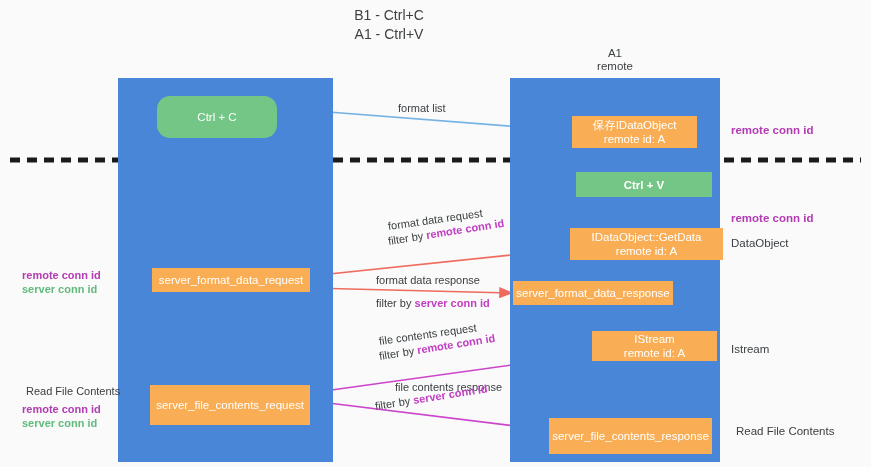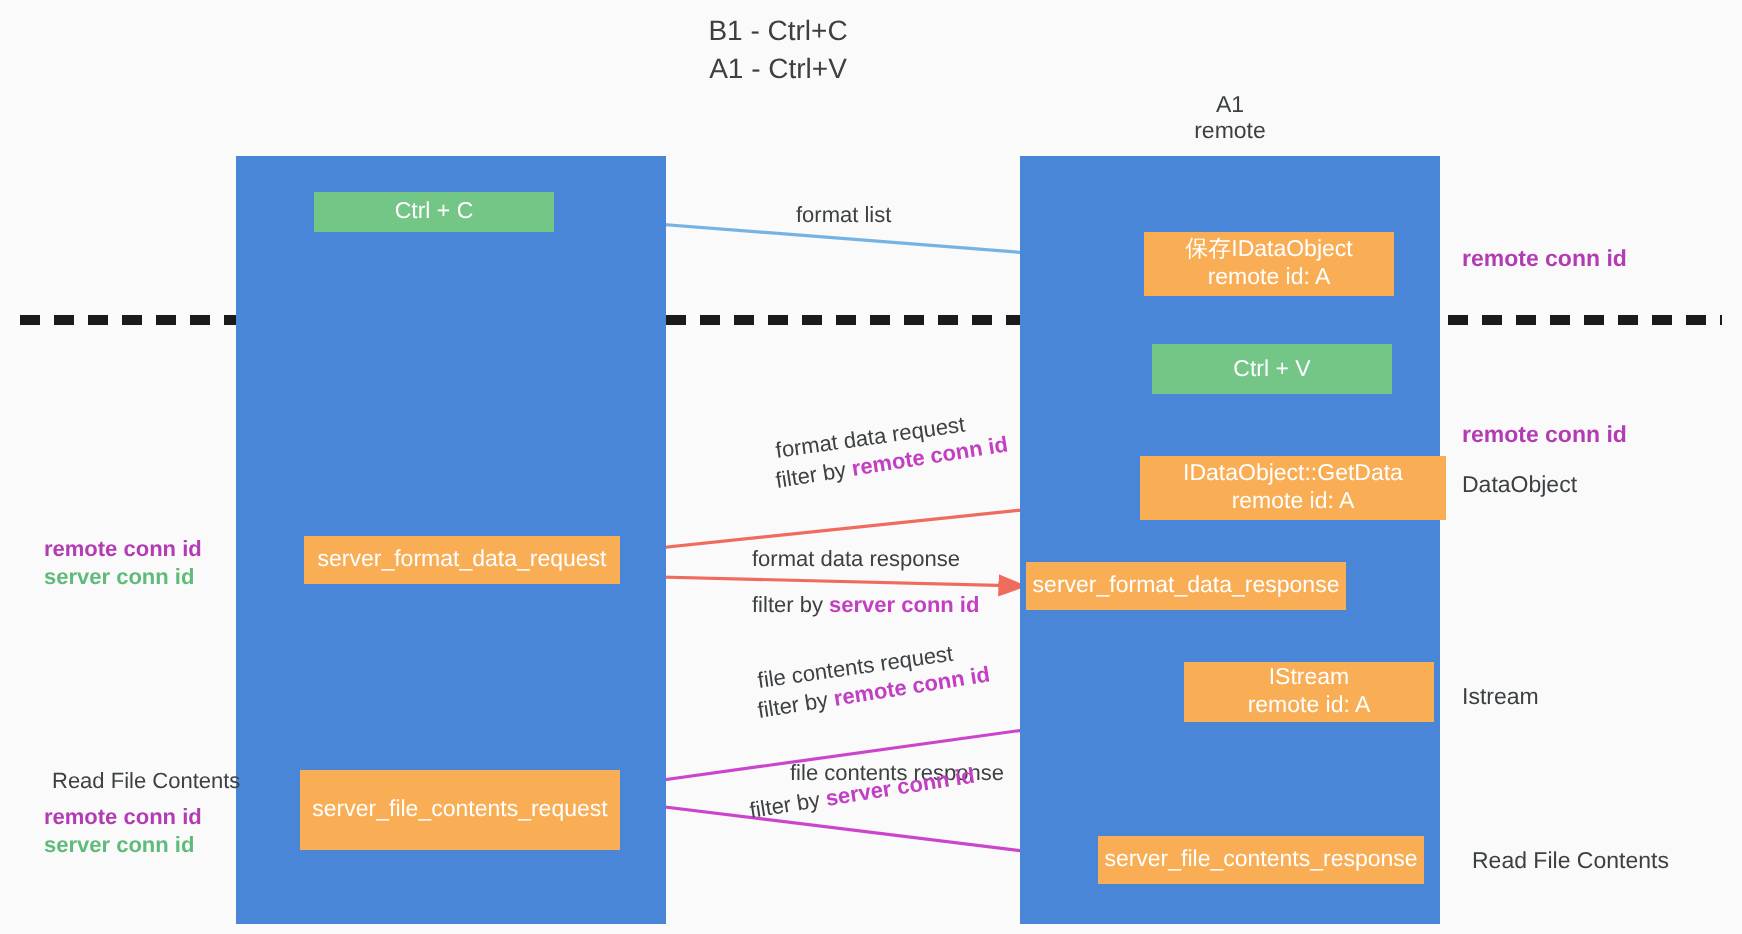--- a/index.html
+++ b/index.html
@@ -159,30 +159,30 @@
   </div>
 
   <div class="abs lane-header" id="lane-header-a1">
     <div>A1</div>
     <div>remote</div>
   </div>
 
   <div class="abs lane-body" id="lane-b1"></div>
   <div class="abs lane-body" id="lane-a1"></div>
 
-  <div class="abs node green" style="left:157px; top:96px; width:120px; height:20px;">
+  <div class="abs node green" style="left:157px; top:96px; width:120px; height:42px;border-radius:13px;">
     <span>Ctrl + C</span>
   </div>
 
   <div class="abs node orange" style="left:572px; top:116px; width:125px; height:32px;align-items:center;">
     <span>保存IDataObject</span>
     <span class="l2">remote id: A</span>
   </div>
 
-  <div class="abs node green" style="left:576px; top:172px; width:120px; height:25px;">
+  <div class="abs node green" style="left:576px; top:172px; width:136px; height:25px;font-weight:bold;">
     <span>Ctrl + V</span>
   </div>
 
   <div class="abs node orange" style="left:570px; top:228px; width:153px; height:32px;">
     <span>IDataObject::GetData</span>
     <span class="l2">remote id: A</span>
   </div>
 
   <div class="abs node orange" style="left:152px; top:268px; width:158px; height:24px;">
     <span>server_format_data_request</span>
@@ -194,21 +194,21 @@
 
   <div class="abs node orange" style="left:592px; top:331px; width:125px; height:30px;">
     <span>IStream</span>
     <span class="l2">remote id: A</span>
   </div>
 
   <div class="abs node orange" style="left:150px; top:385px; width:160px; height:40px;">
     <span>server_file_contents_request</span>
   </div>
 
-  <div class="abs node orange" style="left:549px; top:418px; width:163px; height:24px;">
+  <div class="abs node orange" style="left:549px; top:418px; width:163px; height:36px;">
     <span>server_file_contents_response</span>
   </div>
 
   <div class="abs edge-label" style="left:398px; top:101px;">format list</div>
 
   <div class="abs" style="left:388px; top:219px;">
     <div class="edge-label rot-up">format data request</div>
     <div class="edge-label rot-up2" style="margin-top:1px;">
       <span>filter by </span><span class="hl-remote">remote conn id</span>
     </div>

